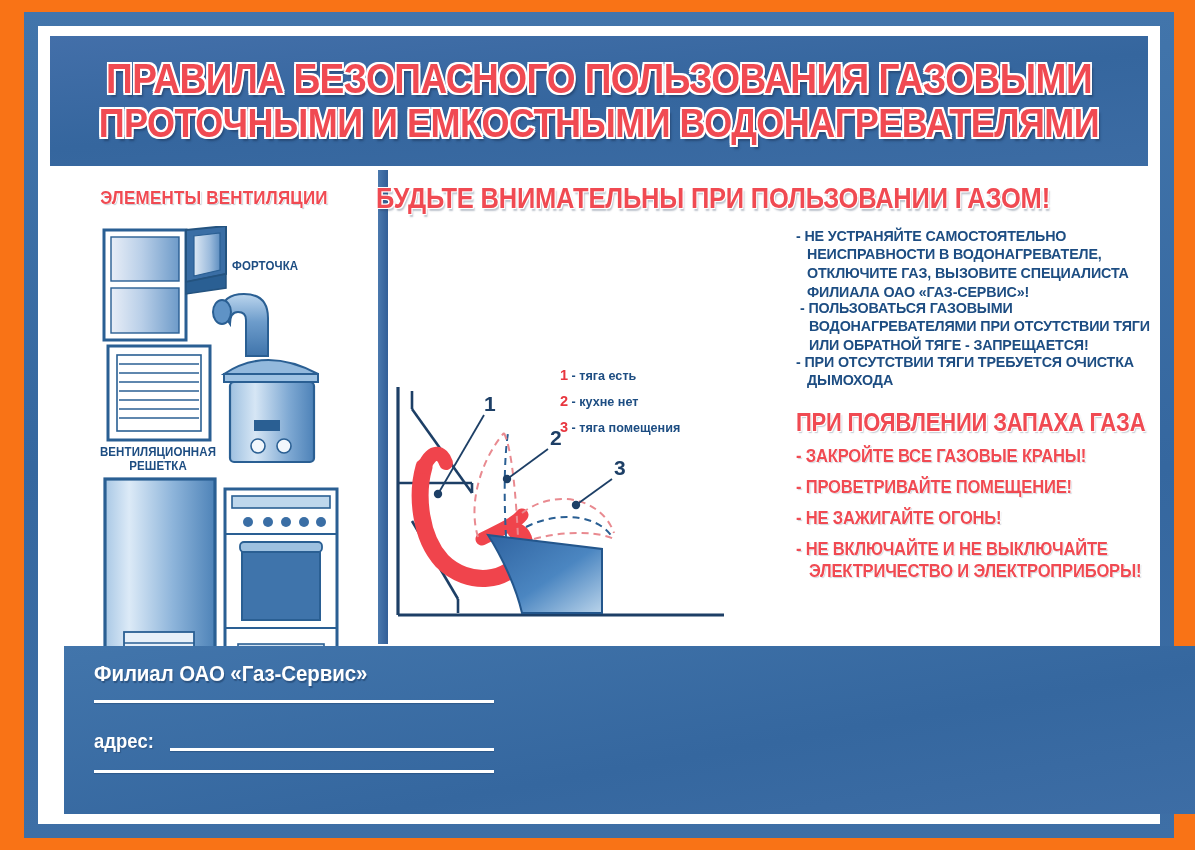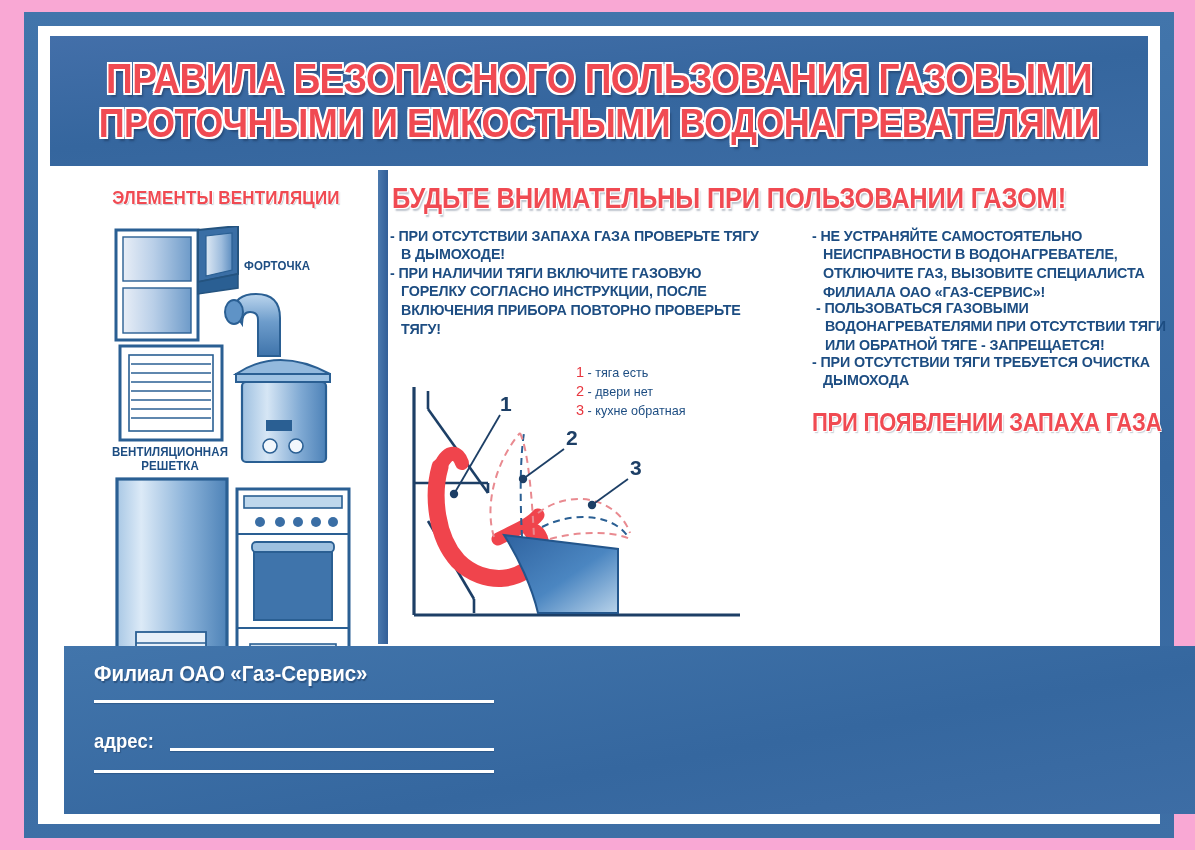--- a/index.html
+++ b/index.html
@@ -11,21 +11,21 @@
     overflow: hidden;
     background: #ffffff;
     font-family: "Liberation Sans", "DejaVu Sans", sans-serif;
   }
 
   
   #poster {
     position: absolute;
     left: 0; top: 0;
     width: 1195px; height: 850px;
-    background: #f9a8d4;
+    background: #f97316;
   }
 
   .outer-frame {
     position: absolute;
     left: 24px; top: 12px;
     width: 1150px; height: 826px;
     background: #3a6ea5;
     background-image: linear-gradient(180deg, #4275ab 0%, #35679f 55%, #3e6fa6 100%);
   }
 
@@ -81,21 +81,21 @@
     position: absolute;
     left: 328px; top: 0px;
     width: 10px; height: 474px;
     background: #3a6ea5;
     background-image: linear-gradient(90deg, #4b79ae, #335f97);
   }
 
   
   .left-col {
     position: absolute;
-    left: 12px; top: 0;
+    left: 0; top: 0;
     width: 328px; height: 644px;
     padding: 0 6px;
   }
   .left-title {
     margin-top: 18px;
     text-align: center;
     font-weight: bold;
     font-size: 17px;
     color: #f04a52;
     letter-spacing: 0.2px;
@@ -132,21 +132,21 @@
     line-height: 19.5px;
     color: #2a5f93;
     letter-spacing: -0.1px;
     transform: scaleY(1.06);
     transform-origin: left top;
   }
 
   
   .right-col {
     position: absolute;
-    left: 336px; top: 0;
+    left: 320px; top: 0;
     width: 760px; height: 474px;
   }
   .right-head {
     margin-top: 14px;
     padding-left: 6px;
     font-weight: bold;
     font-size: 25px;
     color: #f04a52;
     letter-spacing: -0.2px;
     white-space: nowrap;
@@ -215,23 +215,23 @@
     position: absolute;
     left: 4px; top: 142px;
     width: 372px; height: 272px;
   }
   .legend {
     position: absolute;
     left: 186px; top: -6px;
     width: 180px;
   }
   .legend-row {
-    font-weight: normal;
+    font-weight: bold;
     font-size: 12.6px;
-    line-height: 18px;
+    line-height: 25px;
     color: #1d4d82;
     white-space: nowrap;
   }
   .legend-num { color: #e8363f; font-size: 14.5px; }
 
   
   .footer {
     position: absolute;
     left: 64px; top: 646px;
     width: 1134px; height: 168px;
@@ -438,52 +438,52 @@
 
       <div class="left-note">Перед включением водонагревателя прикройте форточку в кухне и освободите щель в нижней части двери помещения для притока воздуха, проверьте положение кранов на газопроводе - они должны быть закрыты!</div>
     </div>
 
     <div class="right-col">
 
       <div class="right-head">БУДЬТЕ ВНИМАТЕЛЬНЫ ПРИ ПОЛЬЗОВАНИИ ГАЗОМ!</div>
 
       <div class="two-cols">
 
-        <div class="col-a">
-          <ul class="blue-list">
-            <li>- ПРИ ОТСУТСТВИИ ЗАПАХА ГАЗА ПРОВЕРЬТЕ ТЯГУ В ДЫМОХОДЕ!</li>
-            <li>- ПРИ НАЛИЧИИ ТЯГИ ВКЛЮЧИТЕ ГАЗОВУЮ ГОРЕЛКУ СОГЛАСНО ИНСТРУКЦИИ, ПОСЛЕ ВКЛЮЧЕНИЯ ПРИБОРА ПОВТОРНО ПРОВЕРЬТЕ ТЯГУ!</li>
-          </ul>
-        </div>
 
         <div class="col-b">
           <ul class="blue-list">
             <li>- НЕ УСТРАНЯЙТЕ САМОСТОЯТЕЛЬНО НЕИСПРАВНОСТИ В ВОДОНАГРЕВАТЕЛЕ, ОТКЛЮЧИТЕ ГАЗ, ВЫЗОВИТЕ СПЕЦИАЛИСТА ФИЛИАЛА ОАО «ГАЗ-СЕРВИС»!</li>
             <li class="ind">- ПОЛЬЗОВАТЬСЯ ГАЗОВЫМИ ВОДОНАГРЕВАТЕЛЯМИ ПРИ ОТСУТСТВИИ ТЯГИ ИЛИ ОБРАТНОЙ ТЯГЕ - ЗАПРЕЩАЕТСЯ!</li>
             <li>- ПРИ ОТСУТСТВИИ ТЯГИ ТРЕБУЕТСЯ ОЧИСТКА ДЫМОХОДА</li>
           </ul>
 
           <div class="smell-head">ПРИ ПОЯВЛЕНИИ ЗАПАХА ГАЗА</div>
 
+          <ul class="red-list">
+            <li>- ЗАКРОЙТЕ ВСЕ ГАЗОВЫЕ КРАНЫ!</li>
+            <li>- ПРОВЕТРИВАЙТЕ ПОМЕЩЕНИЕ!</li>
+            <li>- НЕ ЗАЖИГАЙТЕ ОГОНЬ!</li>
+            <li>- НЕ ВКЛЮЧАЙТЕ И НЕ ВЫКЛЮЧАЙТЕ ЭЛЕКТРИЧЕСТВО И ЭЛЕКТРОПРИБОРЫ!</li>
+          </ul>
         </div>
 
         <div class="draft-wrap">
 
           <div class="legend">
             <div class="legend-row">
               <span class="legend-num">1</span>
               <span>- тяга есть</span>
             </div>
             <div class="legend-row">
               <span class="legend-num">2</span>
-              <span>- двери нет</span>
+              <span>- кухне нет</span>
             </div>
             <div class="legend-row">
               <span class="legend-num">3</span>
-              <span>- кухне обратная</span>
+              <span>- тяга помещения</span>
             </div>
           </div>
 
           <svg width="352" height="250" viewBox="0 0 352 250" style="position:absolute;left:2px;top:18px;">
             <defs>
               <linearGradient id="gFunnel" x1="0" y1="0" x2="1" y2="1">
                 <stop offset="0%" stop-color="#2f63a0"></stop>
                 <stop offset="55%" stop-color="#4b86c1"></stop>
                 <stop offset="100%" stop-color="#b9d3ea"></stop>
               </linearGradient>

